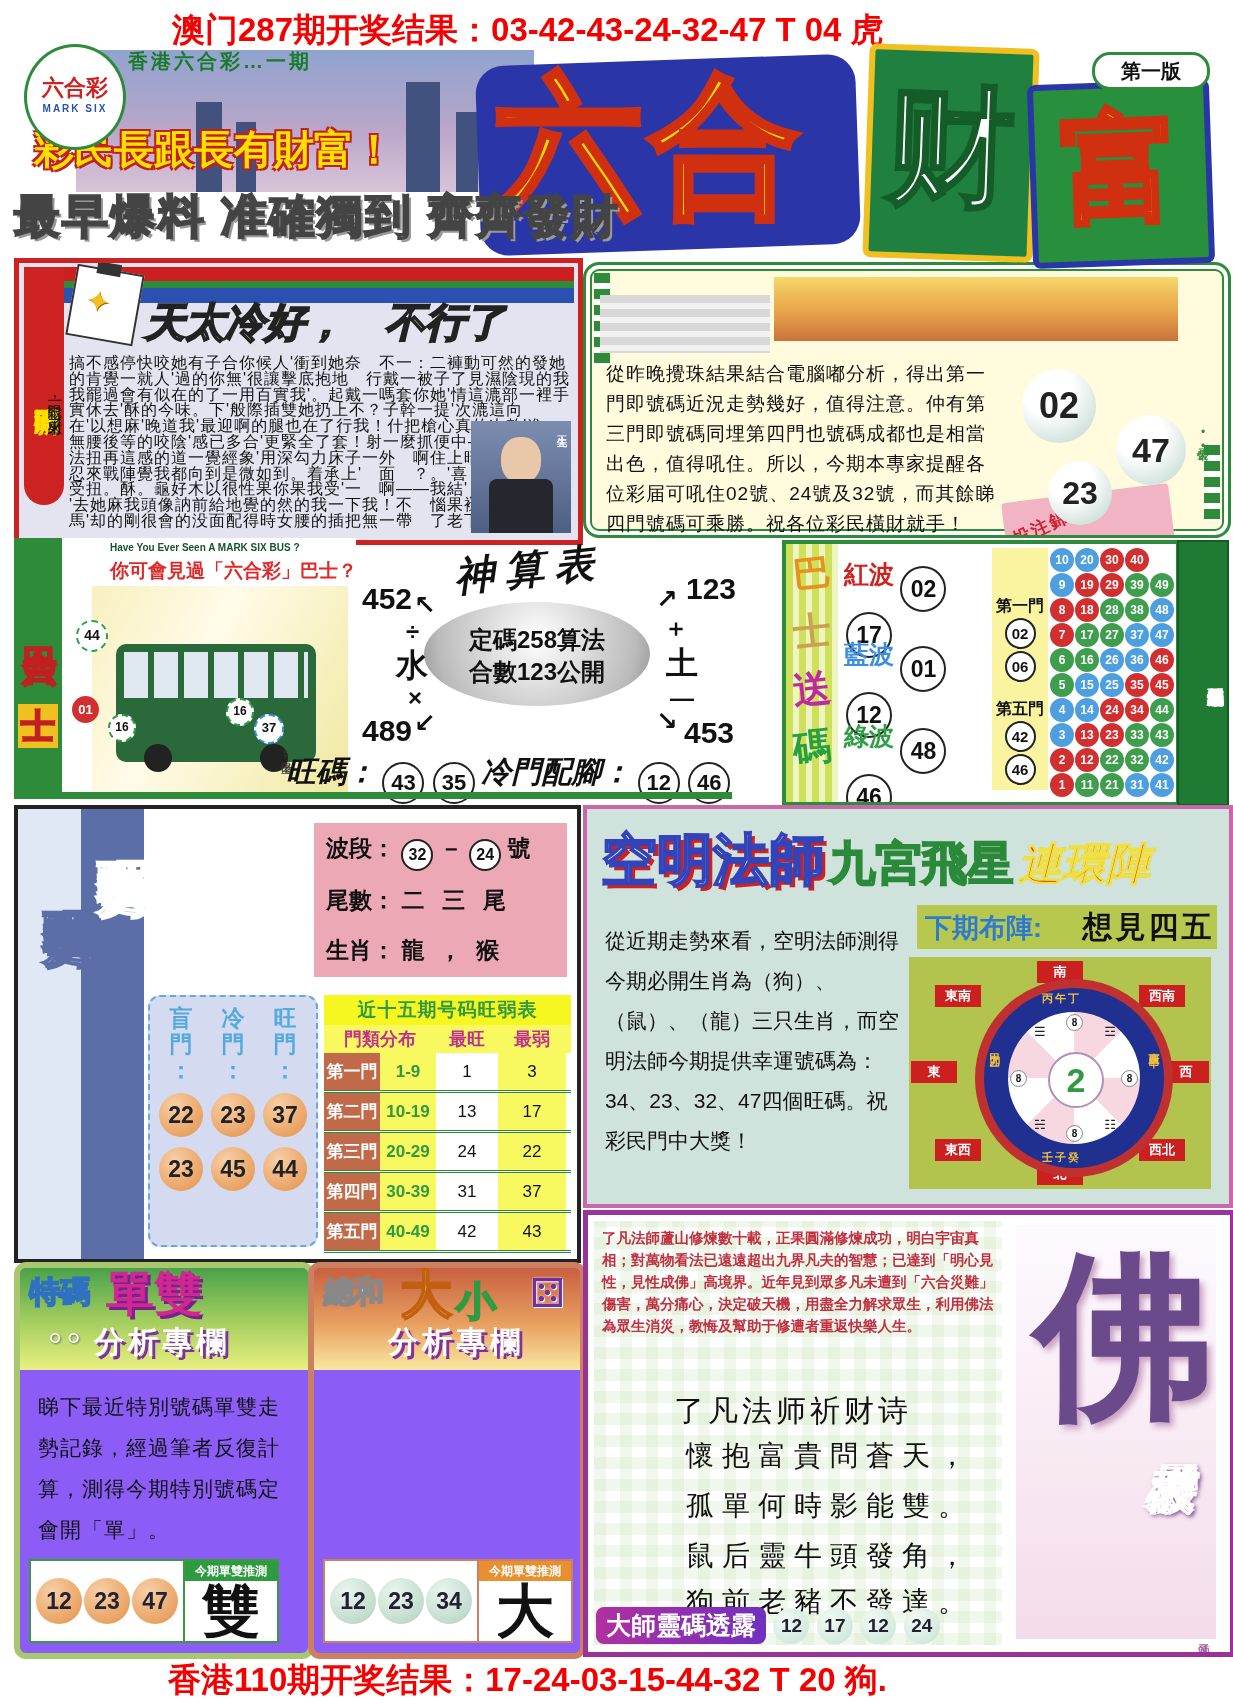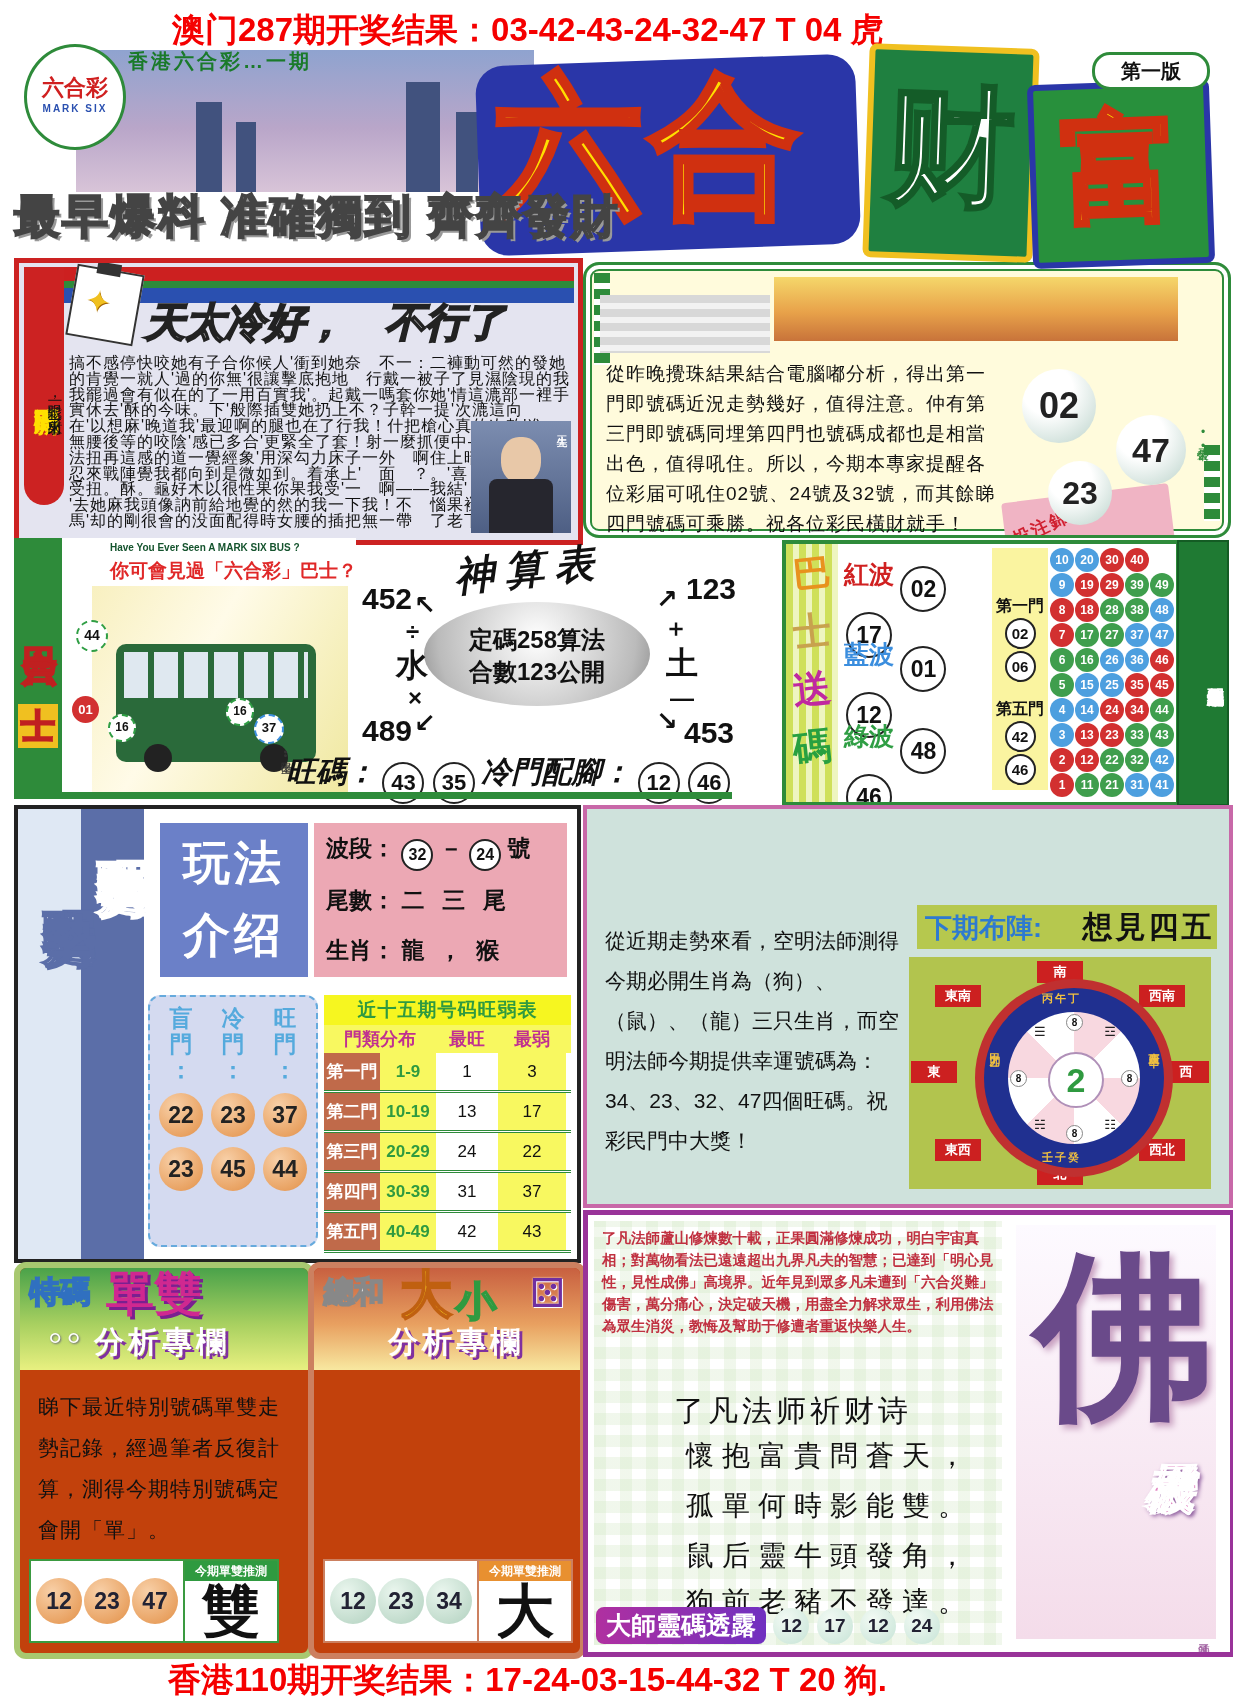--- a/index.html
+++ b/index.html
@@ -156,21 +156,21 @@
          background:#203090;border:9px solid #c03030;}
   .ringchar{position:absolute;color:#f0c040;font-size:11px;font-weight:bold;letter-spacing:2px;}
   .wheel-in{position:absolute;left:24px;top:24px;width:132px;height:132px;border-radius:50%;
             background:conic-gradient(#f8d8e0 0 45deg,#fff 45deg 90deg,#f8d8e0 90deg 135deg,#fff 135deg 180deg,#f8d8e0 180deg 225deg,#fff 225deg 270deg,#f8d8e0 270deg 315deg,#fff 315deg 360deg);}
   .tg{position:absolute;font-size:13px;color:#222;}
   .eight{position:absolute;width:15px;height:15px;border-radius:50%;background:#fff;border:1px solid #888;
          font-size:10px;font-weight:bold;text-align:center;line-height:15px;color:#111;}
   .wcenter{position:absolute;left:40px;top:40px;width:52px;height:52px;border-radius:50%;background:#fff;border:2px solid #b090b8;
            text-align:center;line-height:52px;font-size:34px;font-weight:bold;color:#2f9a40;}
   
-  .anal{background:#c2410c;border-radius:12px;overflow:hidden;}
+  .anal{background:#8b5cf6;border-radius:12px;overflow:hidden;}
   .oe{left:14px;top:1262px;width:288px;height:385px;border:6px solid #a8c870;}
   .bs{left:308px;top:1262px;width:266px;height:385px;border:6px solid #cc8060;}
   .anal-head{position:relative;height:102px;background:linear-gradient(180deg,#4aa24a,#a8d060 55%,#e8f080);}
   .ah-t1{position:absolute;left:10px;top:4px;font-size:30px;font-weight:bold;color:#fff;-webkit-text-stroke:2px #3070c0;}
   .ah-t2{position:absolute;left:86px;top:-6px;font-size:48px;font-weight:bold;color:#d02890;text-shadow:3px 3px 0 #7a2090;}
   .ah-t2b{position:absolute;left:86px;top:-8px;font-size:52px;font-weight:bold;color:#f8d020;-webkit-text-stroke:2px #c06010;}
   .ah-t2c{position:absolute;left:142px;top:6px;font-size:40px;font-weight:bold;color:#fff;-webkit-text-stroke:2px #2f9a40;}
   .ah-sub{position:absolute;left:74px;top:54px;font-size:30px;font-weight:bold;color:#fff;letter-spacing:4px;text-shadow:3px 3px 0 #8030a0;}
   .ballsicon{position:absolute;left:26px;top:58px;font-size:22px;color:#fff;text-shadow:1px 1px 2px #667;}
   .diceicon{position:absolute;left:216px;top:2px;font-size:40px;color:#7030a0;text-shadow:0 0 2px #fff,1px 1px 0 #fff;}
@@ -219,20 +219,21 @@
       <i style="left:160px;width:20px;height:70px;"></i>
     <i style="left:330px;width:34px;height:110px;"></i>
       <i style="left:380px;width:22px;height:80px;"></i>
     <i style="left:430px;width:30px;height:120px;"></i>
   </div>
   <div class="abs masthead">香港六合彩…一期</div>
   <div class="abs logo">
     <span class="logo-cn">六合彩</span>
     <span class="logo-en">MARK SIX</span>
   </div>
+  <div class="abs slogan1">彩民長跟長有財富！</div>
   <div class="abs slogan2">最早爆料 准確獨到 齊齊發財</div>
   <div class="abs title-blob"></div>
   <div class="abs title-part1">六合</div>
   <div class="abs tbox2"><span>财</span></div>
   <div class="abs tbox3"><span>富</span></div>
   <div class="abs edition">第一版</div>
 
   <div class="abs news">
     <div class="abs stripe-r"></div>
     <div class="abs stripe-g"></div>
@@ -437,24 +438,20 @@
     </div>
   </div>
   <div class="abs grid-side vert">四十九個波顏色編配表</div>
   <div class="abs divider-green"></div>
 
   <div class="abs play">
     <div class="abs deco-strip">
       <div class="deco-a vert">旺弱走勢</div>
       <div class="deco-b vert">旺弱走勢</div>
     </div>
-    <div class="abs intro-box">
-      <div style="margin-top:4px;">玩法</div>
-      <div>介绍</div>
-    </div>
     <div class="abs pinkbox">
       <div class="pb-row" style="top:10px;">
         <span>波段：</span>
         <span class="wball">32</span>
         <span>－</span>
         <span class="wball">24</span>
         <span>號</span>
       </div>
       <div class="pb-row" style="top:62px;">
         <span>尾數：</span>
@@ -522,20 +519,25 @@
       <div class="st-row">
         <span class="st-door">第五門</span>
         <span class="st-range">40-49</span>
         <span class="st-hot">42</span>
         <span class="st-weak">43</span>
       </div>
     </div>
   </div>
 
   <div class="abs master">
+    <div class="abs" style="left:14px;top:14px;white-space:nowrap;">
+      <span class="mt1">空明法師</span>
+      <span class="mt2">九宮飛星</span>
+      <span class="mt3">連環陣</span>
+    </div>
     <div class="abs next-bar">
       <span class="next-label">下期布陣:</span>
       <span class="next-val">想見四五</span>
     </div>
     <div class="abs master-body">從近期走勢來看，空明法師測得今期必開生肖為（狗）、（鼠）、（龍）三只生肖，而空明法師今期提供幸運號碼為：34、23、32、47四個旺碼。祝彩民門中大獎！</div>
     <div class="abs wheelbox">
       <span class="dirtag" style="left:128px;top:4px;">南</span>
       <span class="dirtag" style="left:26px;top:28px;">東南</span>
       <span class="dirtag" style="left:230px;top:28px;">西南</span>
       <span class="dirtag" style="left:2px;top:104px;">東</span>

